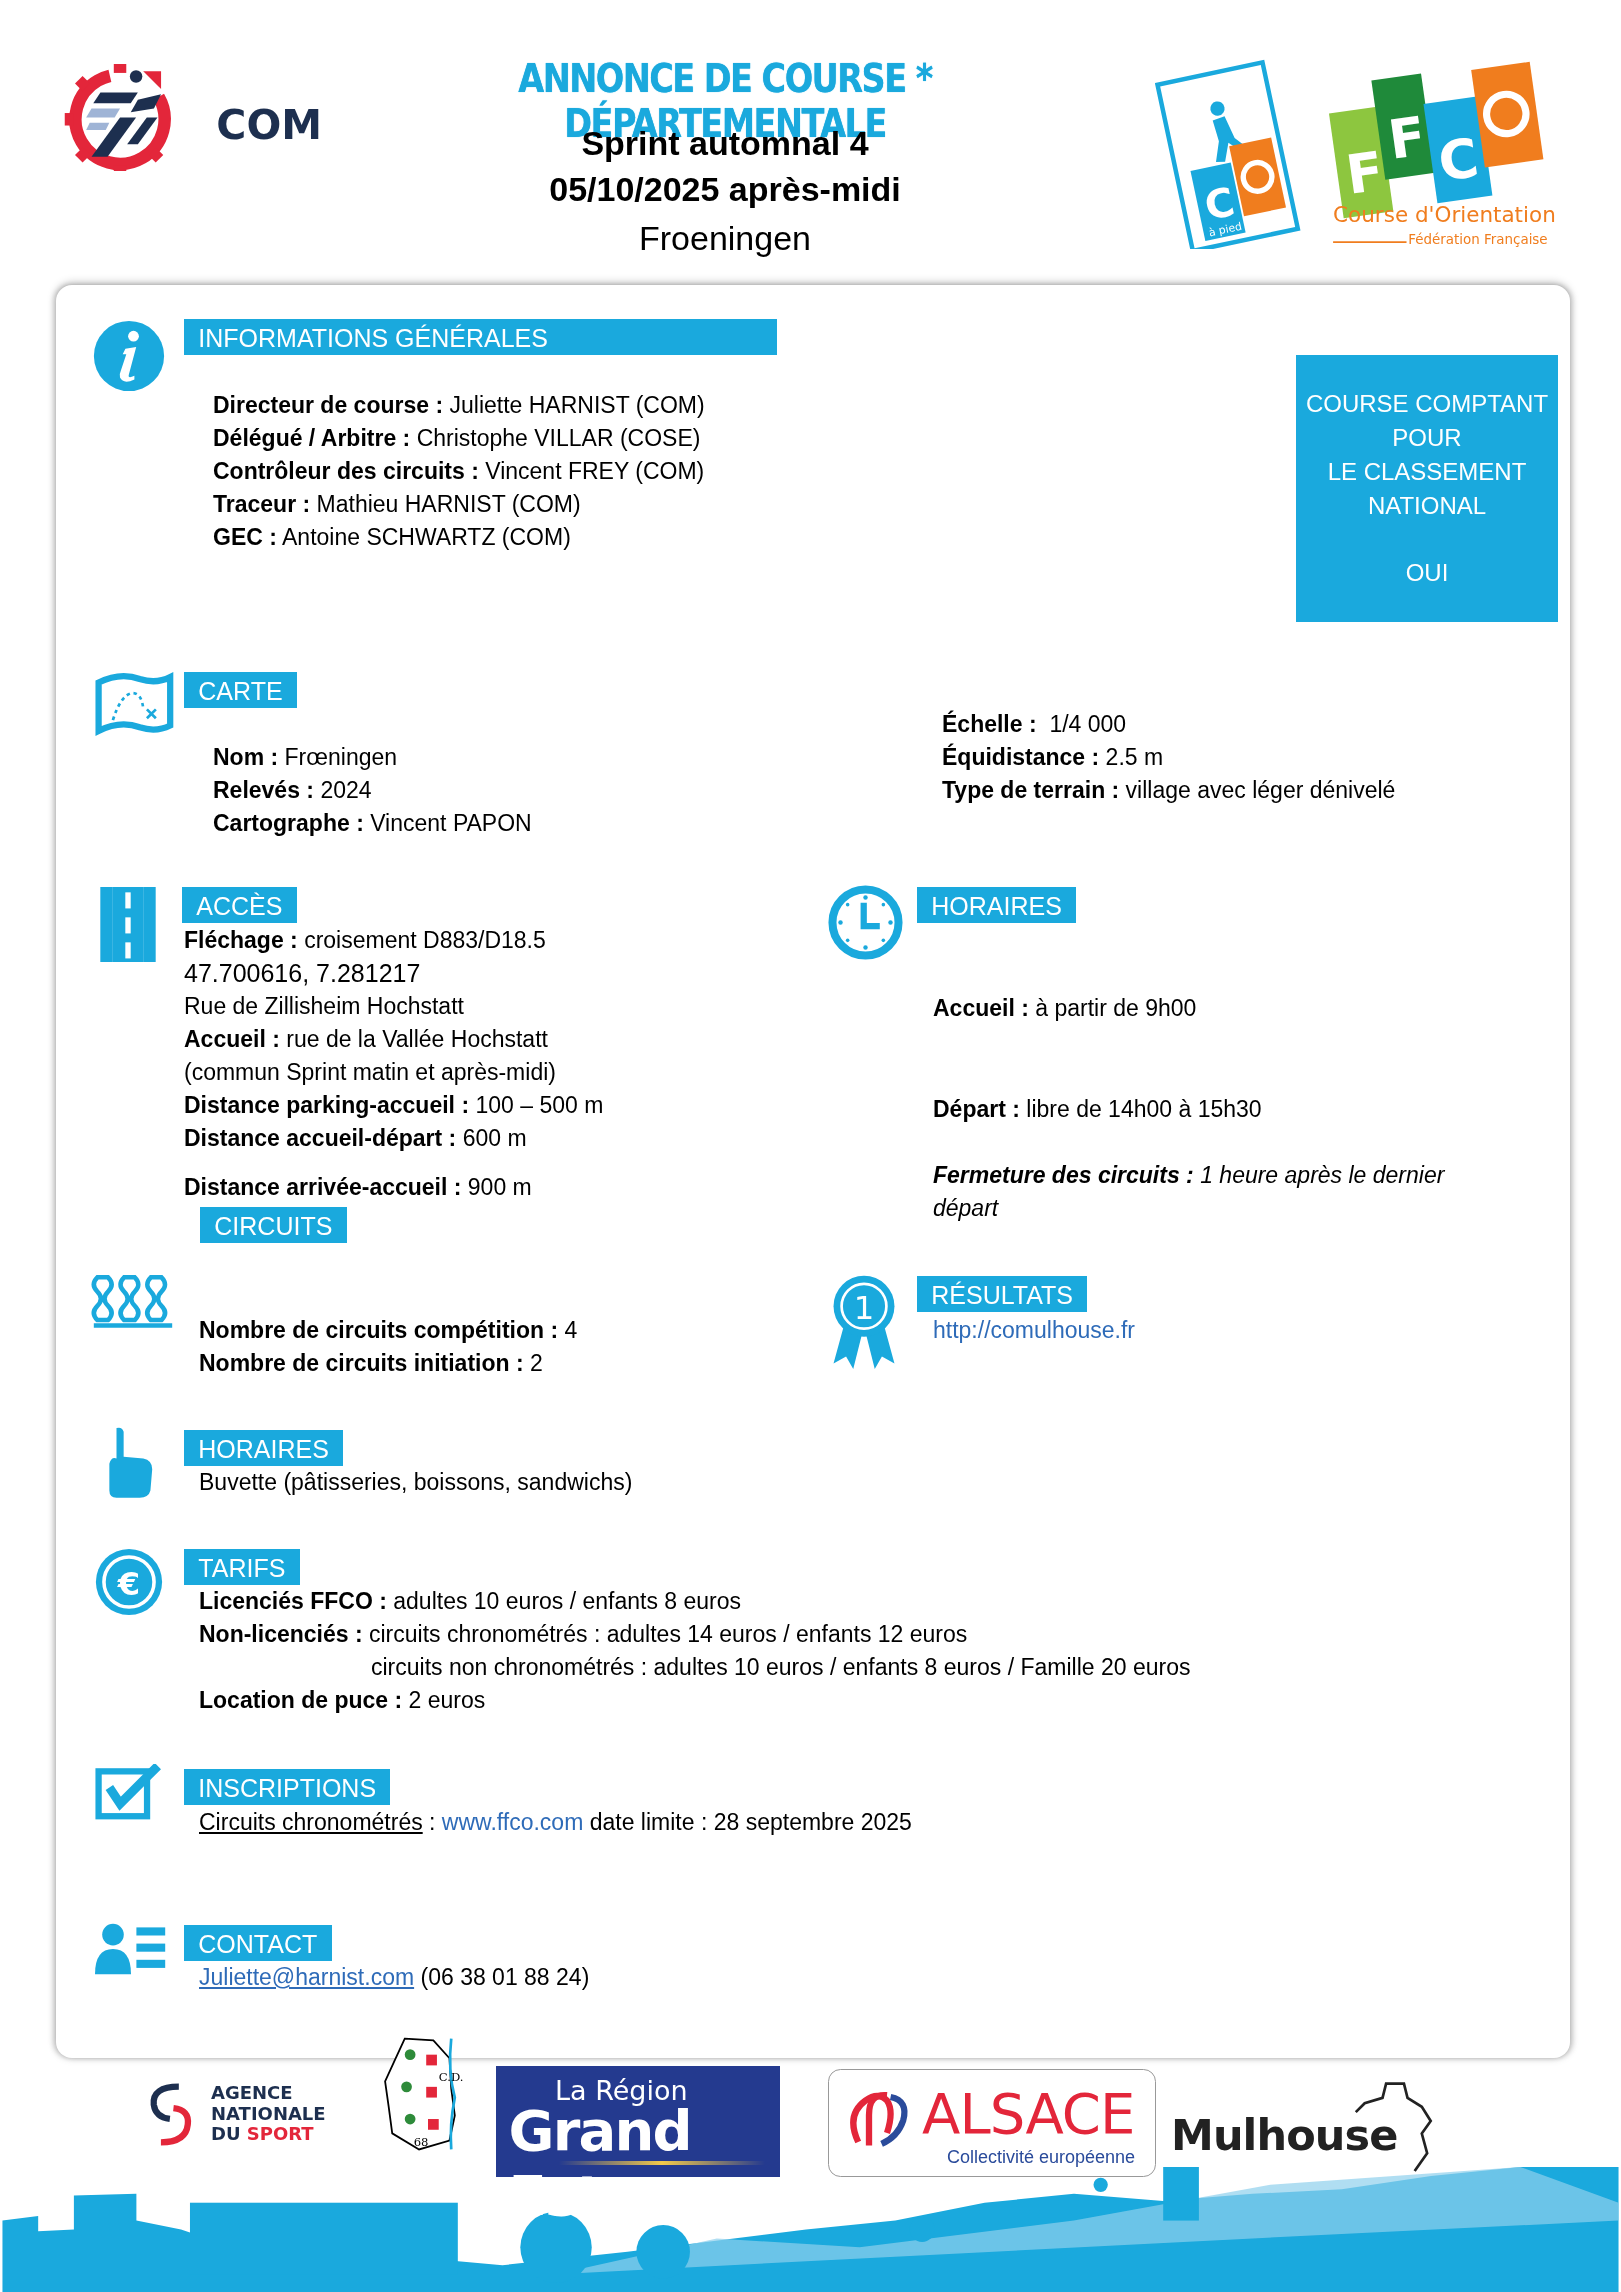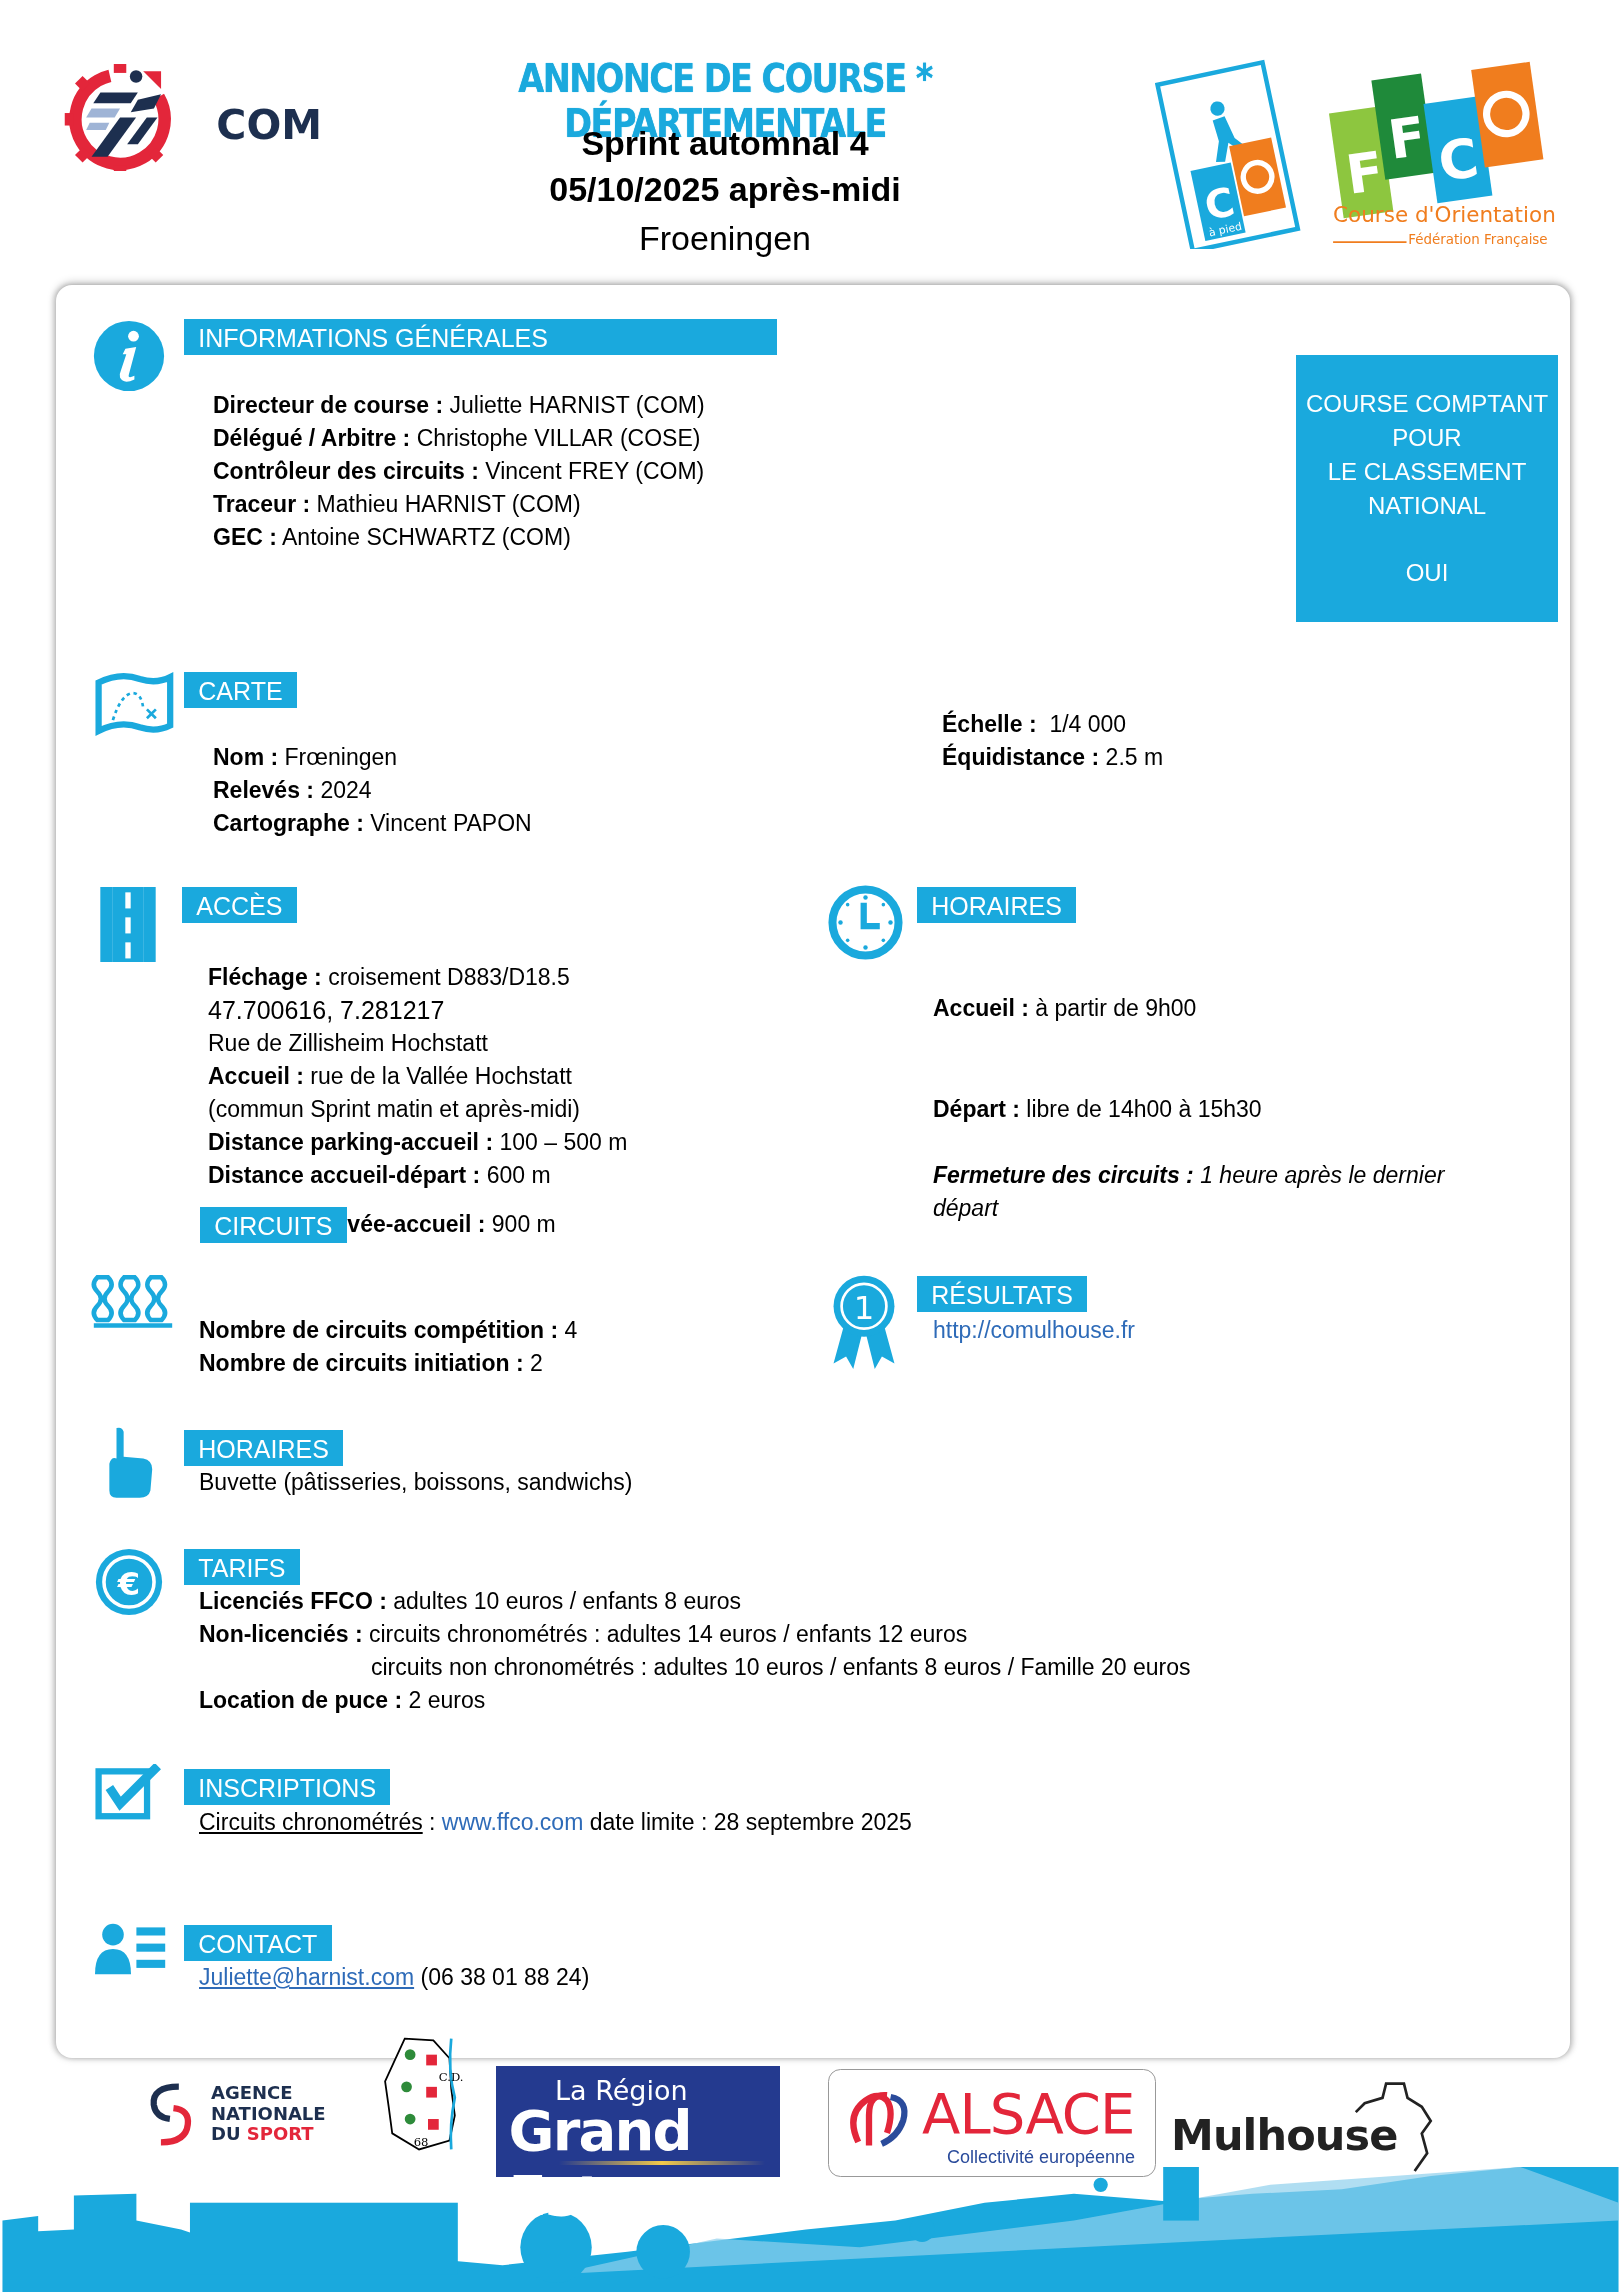--- a/index.html
+++ b/index.html
@@ -122,36 +122,37 @@
   <span class="sec-head">CARTE</span>
 </div>
 <div class="abs" style="left:213px;top:741px;">
   <div class="txt"><b>Nom :</b><span> Frœningen</span></div>
   <div class="txt"><b>Relevés :</b><span> 2024</span></div>
   <div class="txt"><b>Cartographe :</b><span> Vincent PAPON</span></div>
 </div>
 <div class="abs" style="left:942px;top:708px;">
   <div class="txt"><b>Échelle :</b><span style="white-space:pre;">  1/4 000</span></div>
   <div class="txt"><b>Équidistance :</b><span> 2.5 m</span></div>
+  <div class="txt"><b>Type de terrain :</b><span> village avec léger dénivelé</span></div>
 </div>
 
 <div class="abs icon" style="left:100px;top:887px;">
   <svg width="56" height="75" viewBox="0 0 62 84">
       <rect x="0" y="0" width="14" height="84" fill="#1aa9dd"></rect>
       <rect x="48" y="0" width="14" height="84" fill="#1aa9dd"></rect>
       <rect x="14" y="0" width="34" height="84" fill="#1aa9dd"></rect>
       <rect x="28" y="6" width="6" height="18" fill="#fff"></rect>
       <rect x="28" y="34" width="6" height="18" fill="#fff"></rect>
       <rect x="28" y="62" width="6" height="18" fill="#fff"></rect>
     </svg>
 </div>
 <div class="abs" style="left:182px;top:887px;">
   <span class="sec-head">ACCÈS</span>
 </div>
-<div class="abs" style="left:208px;top:924px;margin-top:37px;">
+<div class="abs" style="left:184px;top:924px;">
   <div class="txt"><b>Fléchage :</b><span> croisement D883/D18.5</span></div>
   <div class="txt" style="font-size:25px;">47.700616, 7.281217</div>
   <div class="txt">Rue de Zillisheim Hochstatt</div>
   <div class="txt"><b>Accueil :</b><span> rue de la Vallée Hochstatt</span></div>
   <div class="txt">(commun Sprint matin et après-midi)</div>
   <div class="txt"><b>Distance parking-accueil :</b><span> 100 – 500 m</span></div>
   <div class="txt"><b>Distance accueil-départ :</b><span> 600 m</span></div>
   <div class="txt" style="margin-top:16px;"><b>Distance arrivée-accueil :</b><span> 900 m</span></div>
 </div>
 

